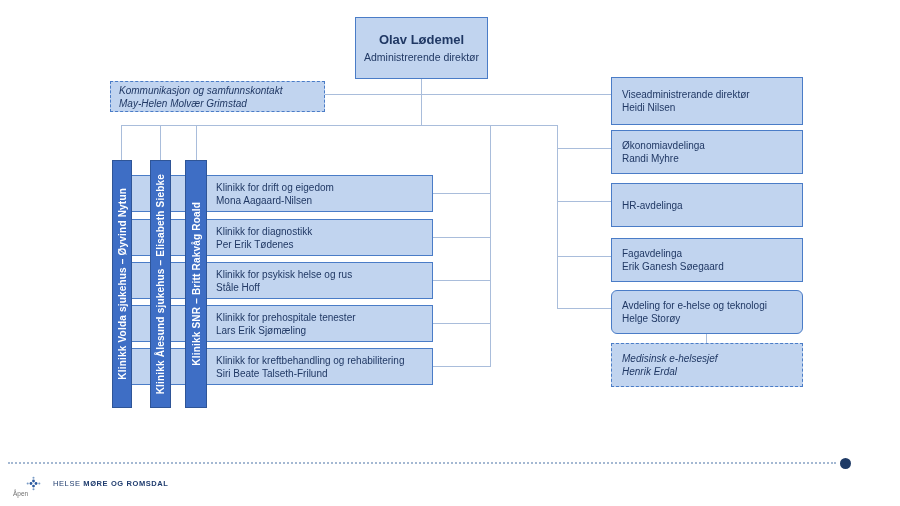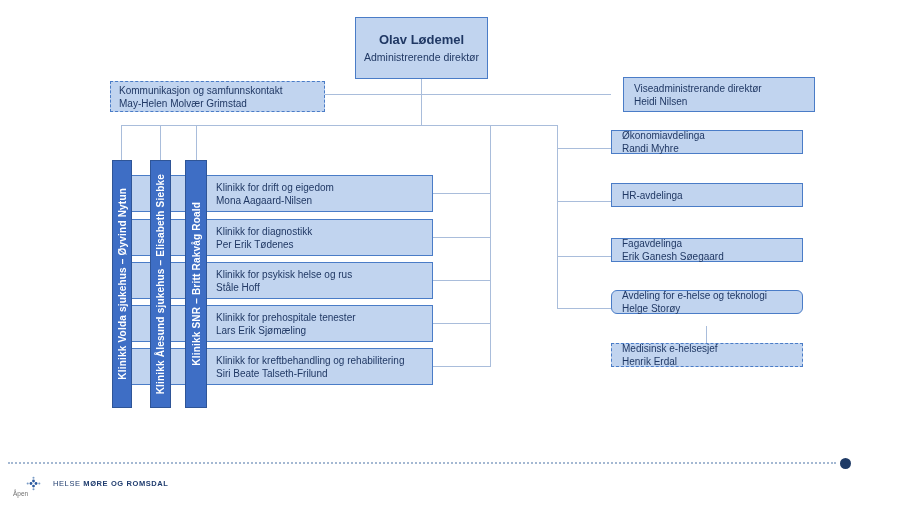--- a/index.html
+++ b/index.html
@@ -6,26 +6,26 @@
   #canvas{
     position:relative;width:900px;height:506px;background:#ffffff;overflow:hidden;
     font-family:"Liberation Sans",sans-serif;color:#203864;
   }
   .box{
     position:absolute;background:#c1d4ef;border:1px solid #4a7cc7;
     box-sizing:border-box;display:flex;flex-direction:column;justify-content:center;
     font-size:10px;line-height:1.3;
   }
   .box .l1,.box .l2{white-space:nowrap;}
-  .dashed{border:1.5px dashed #4a7cc7;}
+  .dashed{border:1.5px dashed #4a7cc7;font-style:italic;}
   .ceo-box{left:355px;top:17px;width:133px;height:62px;align-items:center;text-align:center;}
   .ceo-box .l1{font-size:13px;font-weight:bold;margin-bottom:2px;}
   .ceo-box .l2{font-size:10.5px;}
   .staff-box{left:110px;top:81px;width:215px;height:31px;padding-left:8px;font-size:10px;}
-  .dept-box{left:611px;width:192px;height:24px;padding-left:10px;}
+  .dept-box{left:611px;width:192px;height:44px;padding-left:10px;}
   .clinic-box{left:112px;width:321px;height:37px;padding-left:103px;}
   .vbar{
     position:absolute;top:160px;height:248px;background:#3e6ec5;border:1px solid #2f5597;
     box-sizing:border-box;display:flex;align-items:center;justify-content:center;z-index:3;
   }
   .vbar span{
     writing-mode:vertical-rl;transform:rotate(180deg);
     color:#ffffff;font-weight:bold;font-size:10px;white-space:nowrap;letter-spacing:.2px;
   }
   .conn{position:absolute;background:#a9bddb;z-index:1;}
@@ -67,21 +67,21 @@
   <div class="box ceo-box">
     <div class="l1">Olav Lødemel</div>
     <div class="l2">Administrerende direktør</div>
   </div>
 
   <div class="box staff-box dashed">
     <div class="l1">Kommunikasjon og samfunnskontakt</div>
     <div class="l2">May-Helen Molvær Grimstad</div>
   </div>
 
-  <div class="box dept-box" style="top:77px;height:35px;margin-left:12px;">
+  <div class="box dept-box" style="top:77px;height:48px;">
     <div class="l1">Viseadministrerande direktør</div>
     <div class="l2">Heidi Nilsen</div>
   </div>
   <div class="box dept-box" style="top:130px;">
     <div class="l1">Økonomiavdelinga</div>
     <div class="l2">Randi Myhre</div>
   </div>
   <div class="box dept-box" style="top:183px;">
     <div class="l1">HR-avdelinga</div>
   </div>

